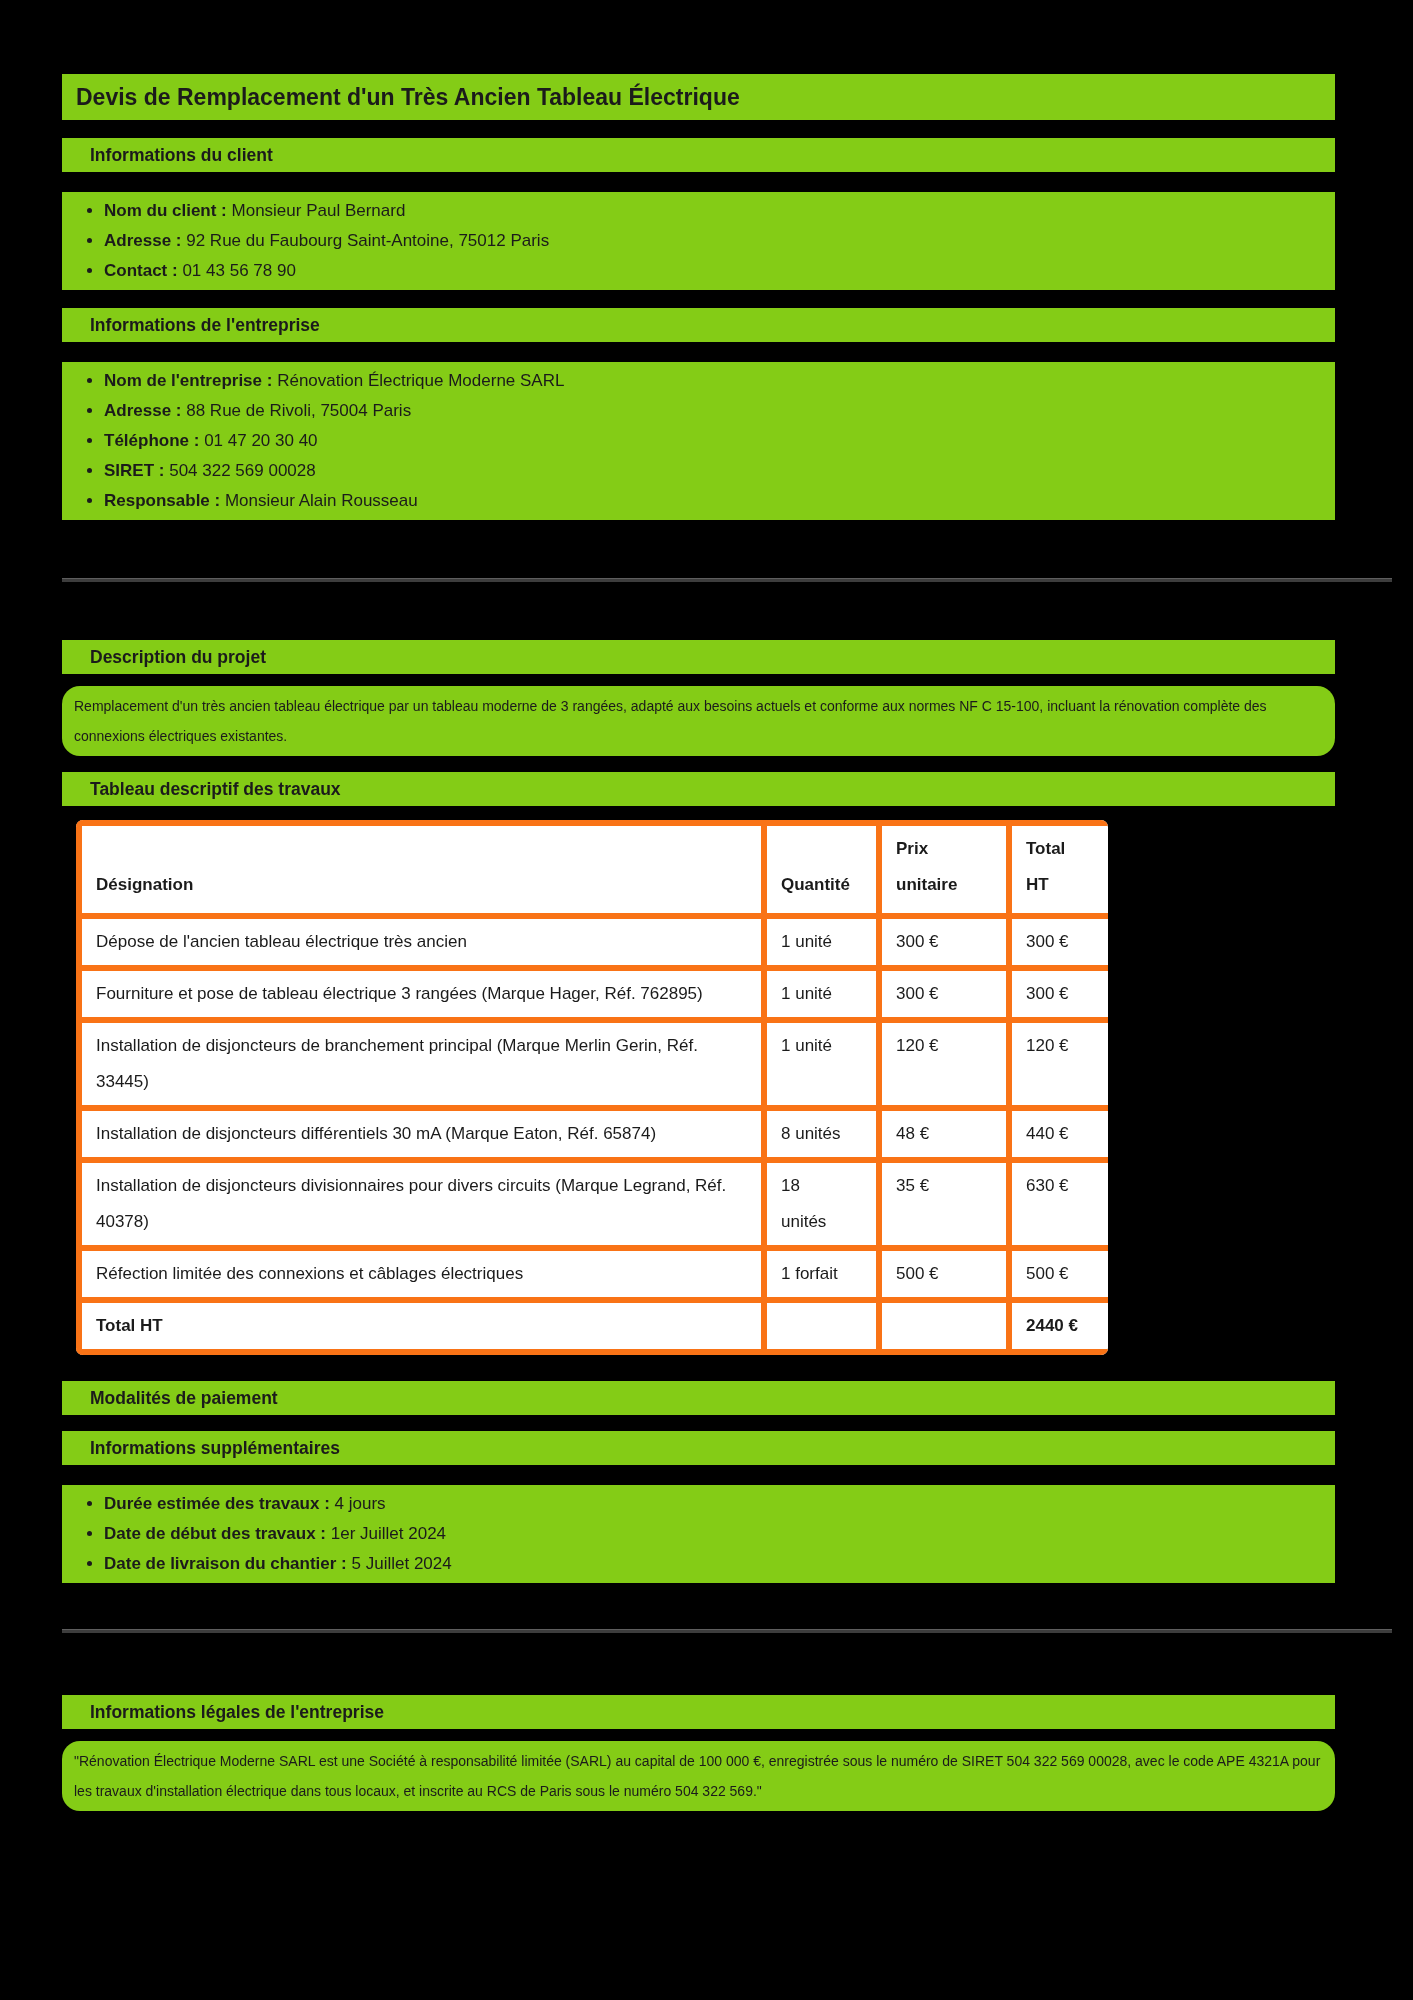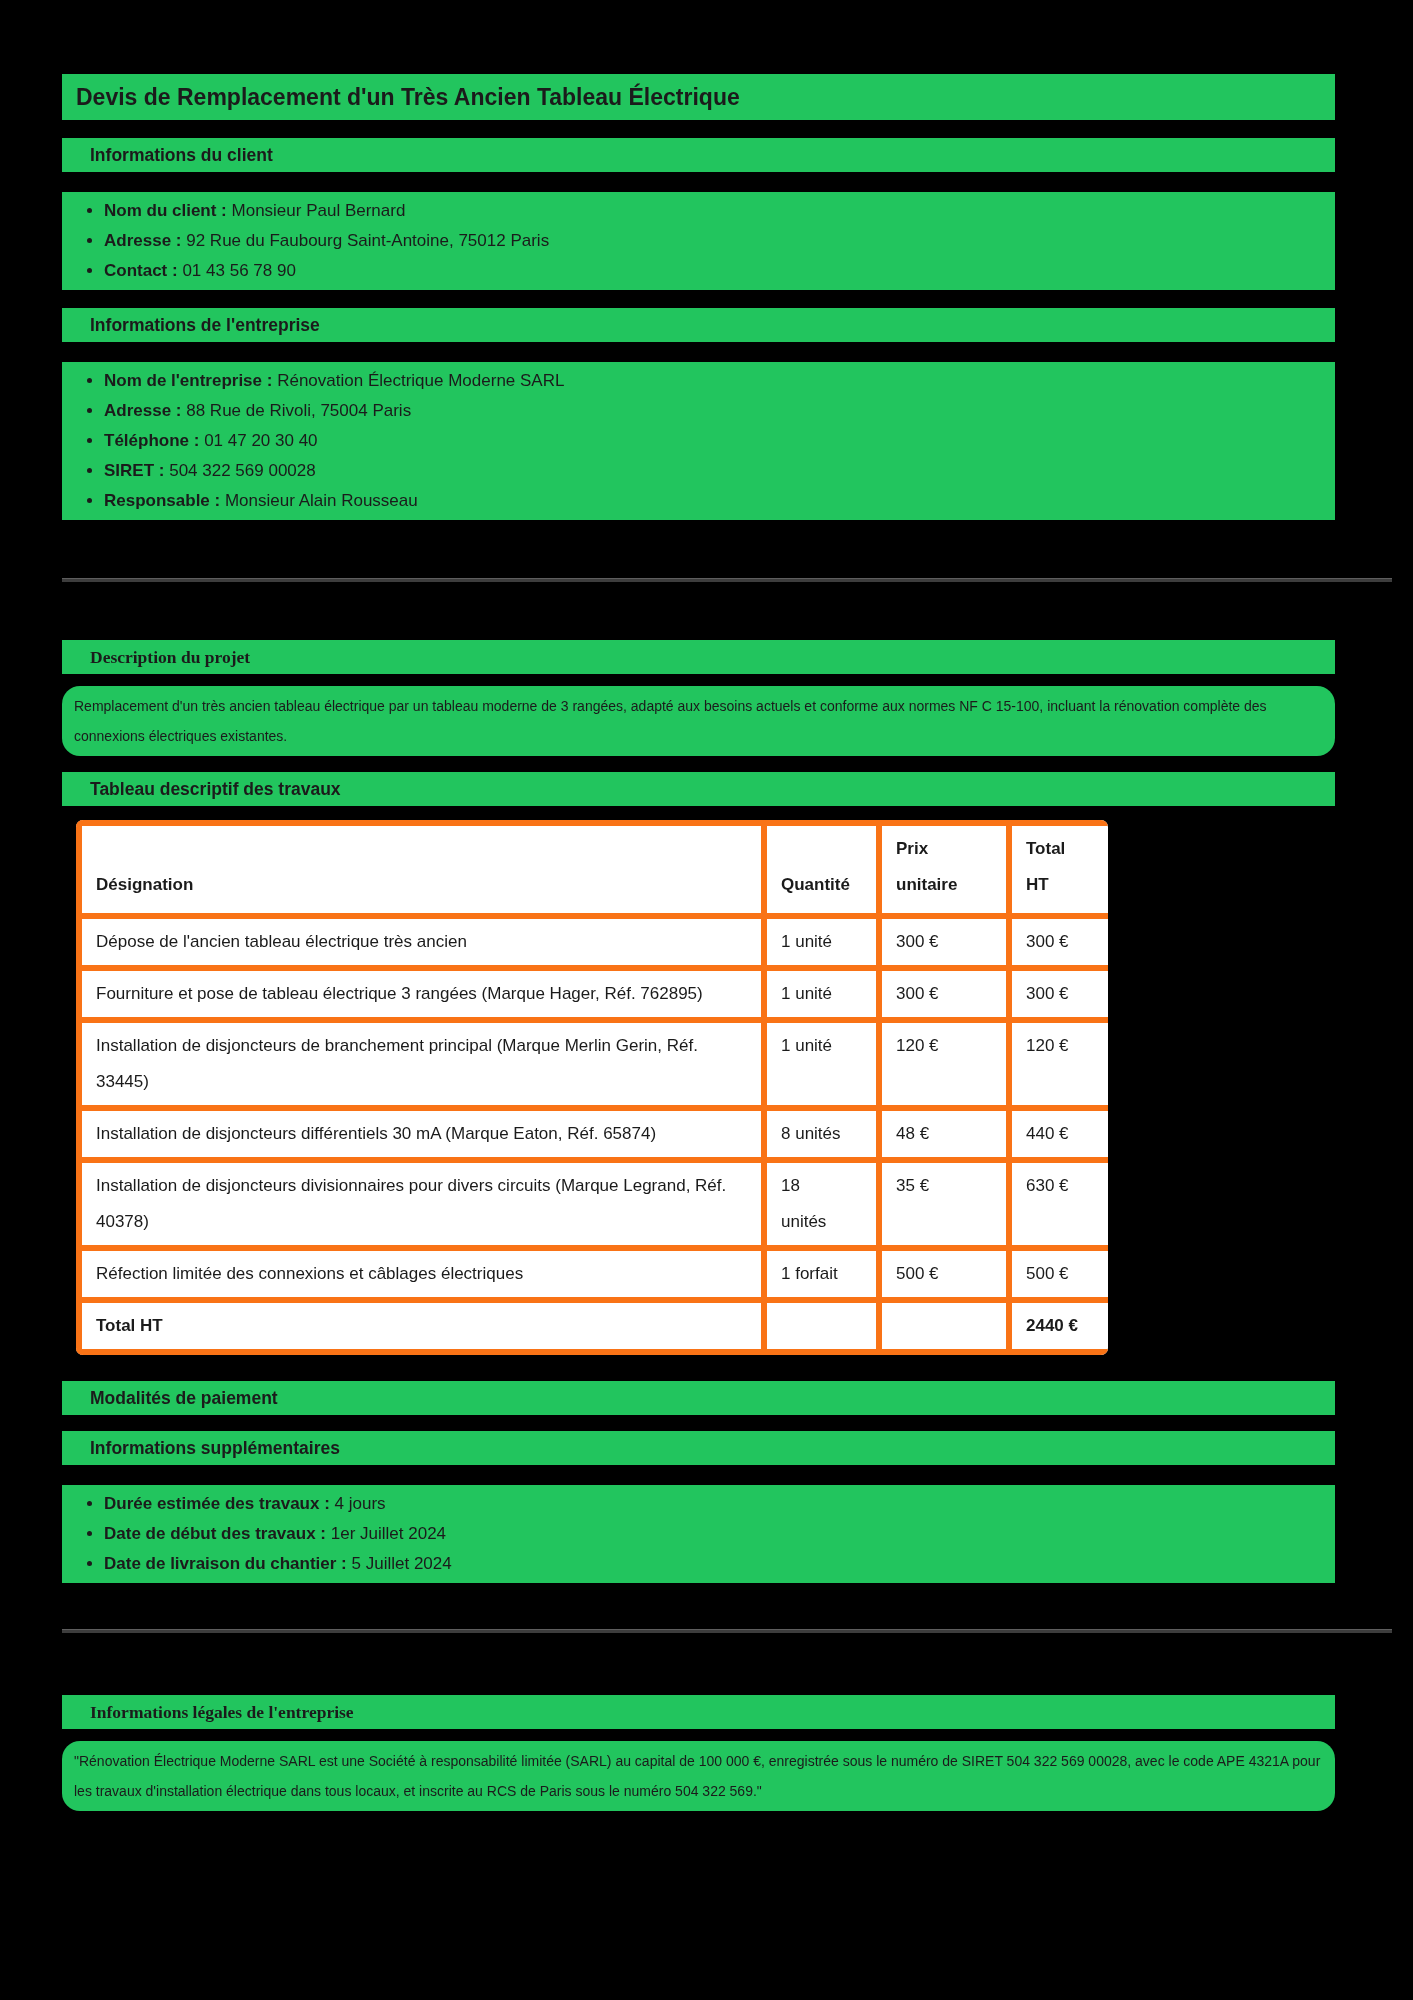--- a/index.html
+++ b/index.html
@@ -6,21 +6,21 @@
   body {
     width: 1413px; height: 2000px;
     background: #000000;
     overflow: hidden;
     font-family: "Liberation Sans", sans-serif;
     color: #1b1b1b;
   }
   .box {
     margin-left: 62px;
     width: 1273px;
-    background: #22c55e;
+    background: #84cc16;
     box-sizing: border-box;
   }
   .title-box {
     margin-top: 74px;
     padding: 8px 14px;
     font-size: 23px;
     line-height: 30px;
     font-weight: 700;
   }
   .section-heading {
@@ -51,21 +51,21 @@
   .divider {
     margin-left: 62px;
     width: 1330px;
     height: 4px;
     background: #3d3d3d;
     border-top: 1px solid #5e5e5e;
     box-sizing: border-box;
   }
   .divider-1 { margin-top: 58px; }
   .divider-2 { margin-top: 46px; }
-  .mt-lg { margin-top: 58px; font-family: Liberation Serif, serif; }
+  .mt-lg { margin-top: 58px; }
   .mt-md { margin-top: 24px; }
   .mt-sm { margin-top: 16px; }
   .table-wrap {
     margin-top: 12px;
     margin-left: 74px;
     width: 1036px;
     background: #ffffff;
     border: 2px solid #000000;
     border-radius: 9px;
     overflow: hidden;

